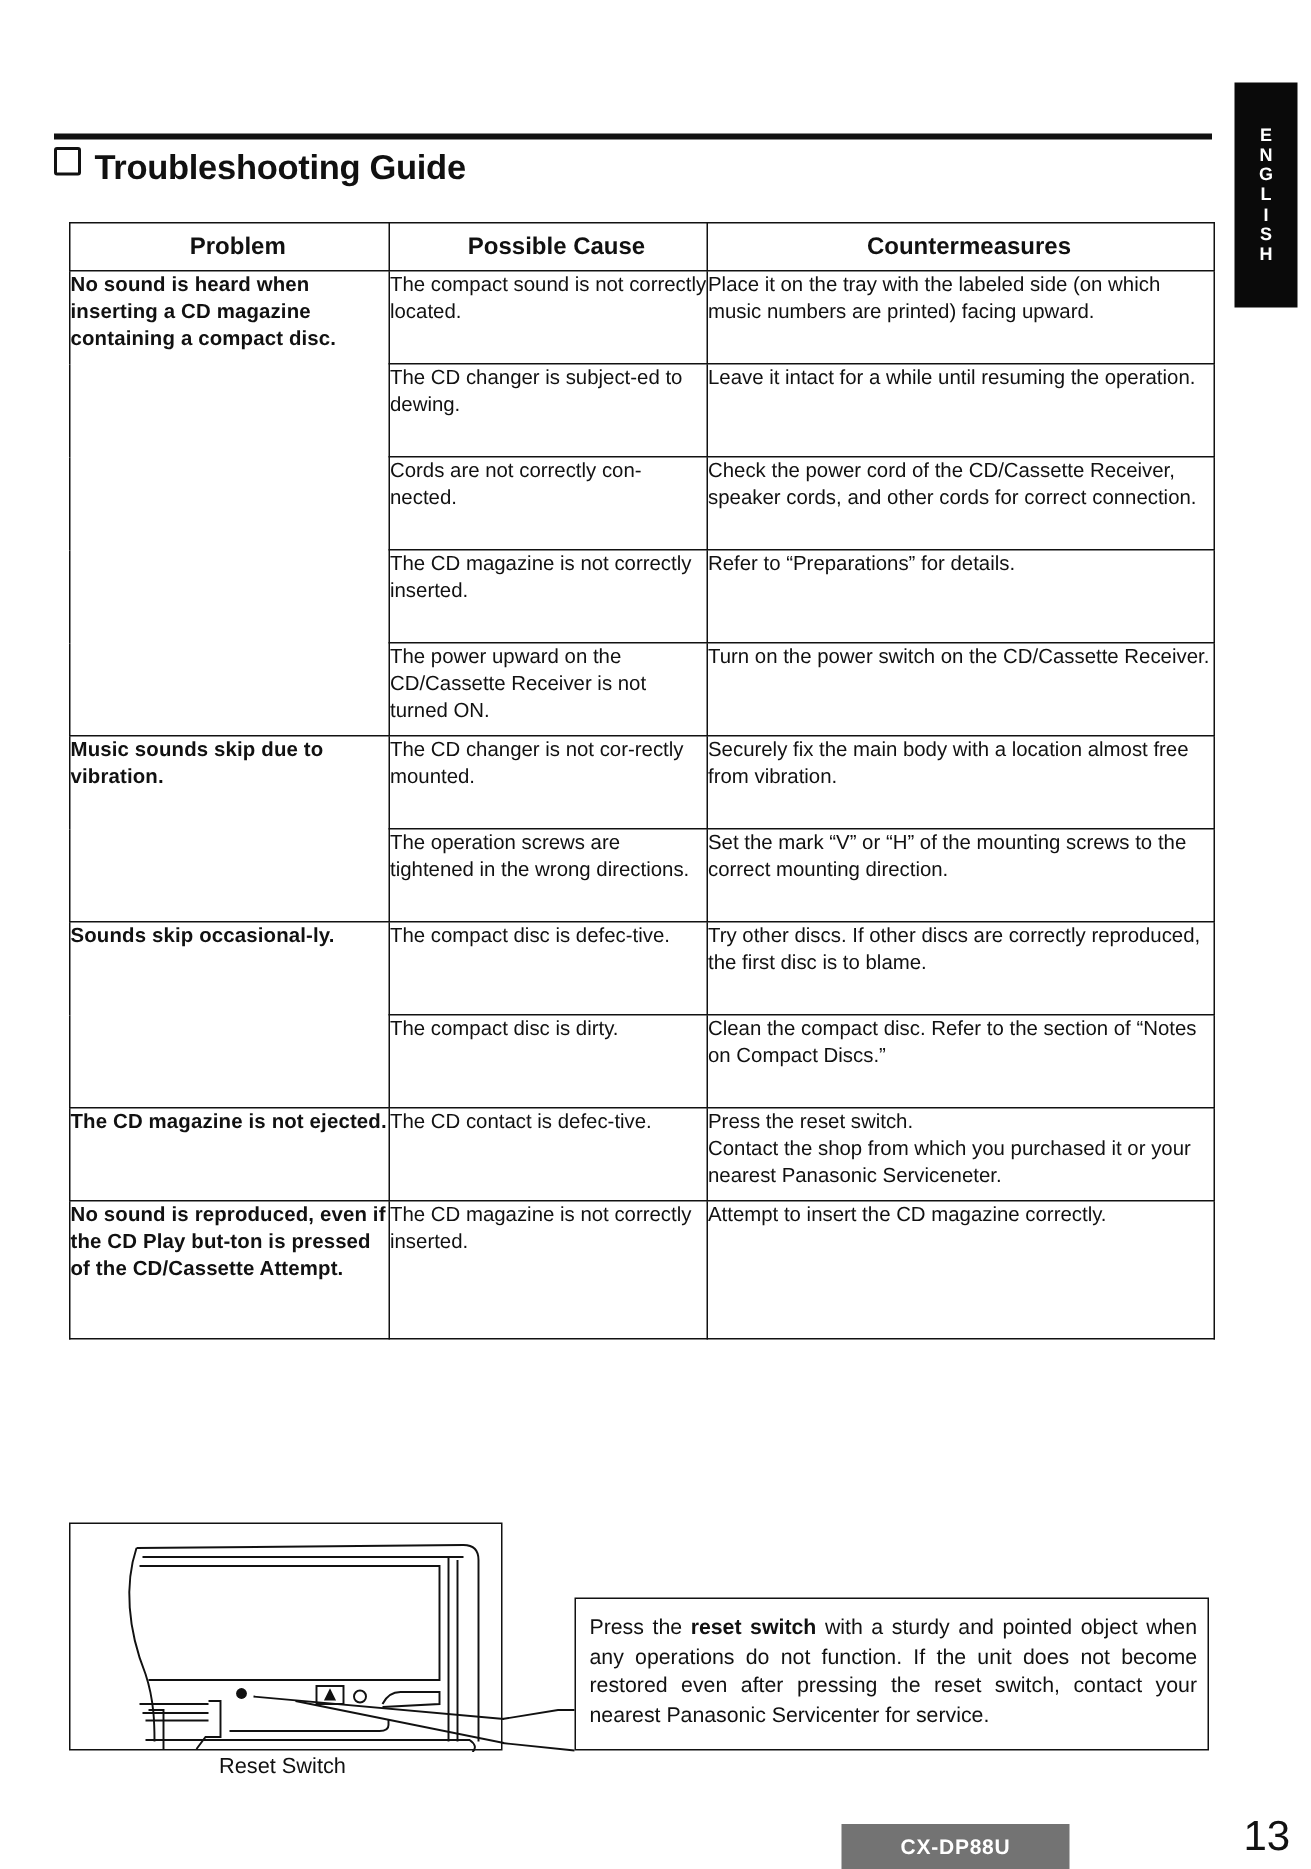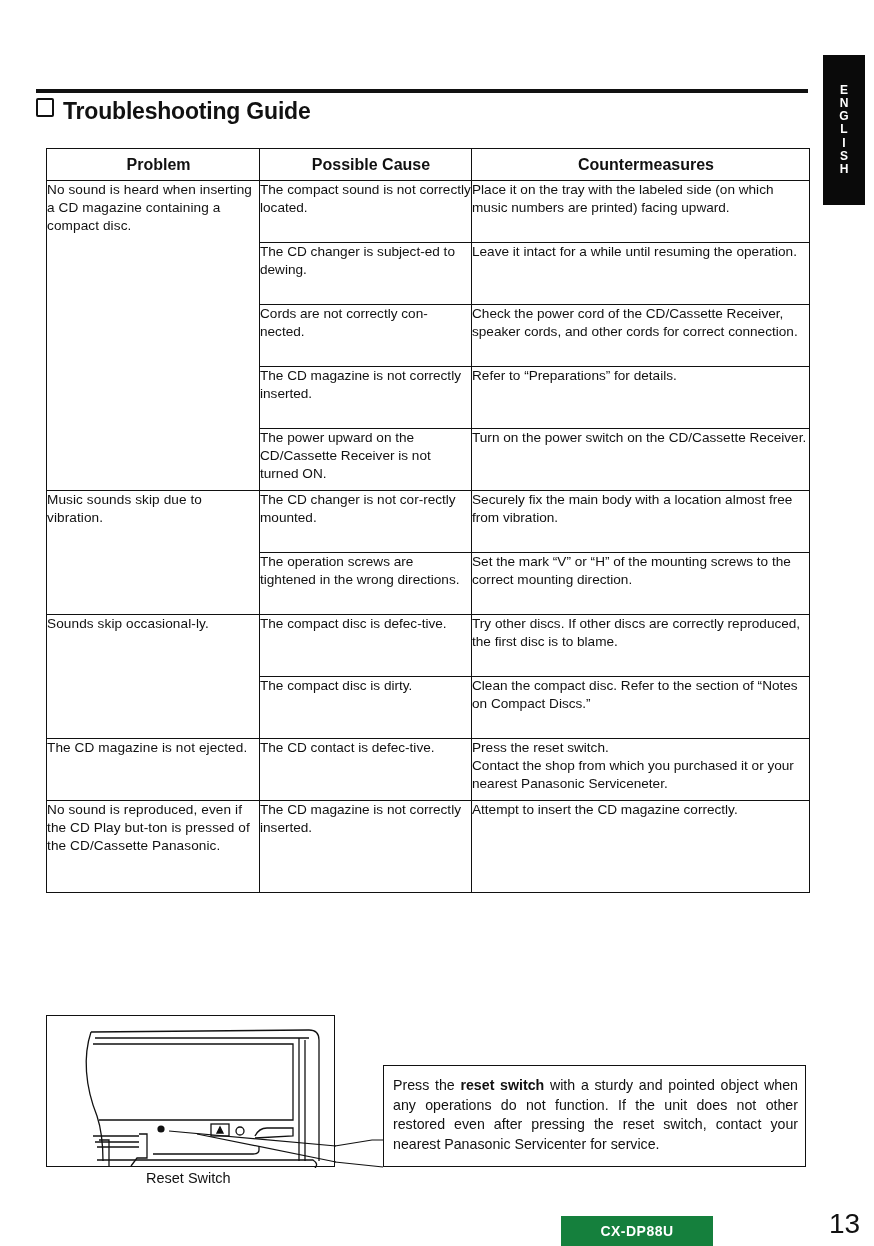--- a/index.html
+++ b/index.html
@@ -28,41 +28,41 @@
   table.guide col.c1 { width: 213px; }
   table.guide col.c2 { width: 212px; }
   table.guide col.c3 { width: 338px; }
   table.guide th, table.guide td {
     border: 1.5px solid #111; vertical-align: top; padding: 0;
   }
   table.guide th {
     height: 31px; font-size: 16px; font-weight: bold; text-align: center; vertical-align: middle; padding-left: 11px;
   }
   table.guide td { font-size: 13.6px; line-height: 18px; }
-  td.problem { font-weight: normal; padding: 6px 8px 0 10px; letter-spacing: 0.1px; }
+  td.problem { font-weight: bold; padding: 6px 8px 0 10px; letter-spacing: 0.1px; }
   td.cause, td.measure { height: 61px; padding: 6px 6px 0 10px; }
   tr.tall td.cause, tr.tall td.measure { height: 91px; }
   td.measure { padding-left: 10px; }
 
   .illus {
     position: absolute; left: 46px; top: 1015px; width: 289px; height: 152px;
     border: 1.5px solid #111; box-sizing: border-box; overflow: visible;
   }
   .illus svg { position: absolute; left: 0; top: 0; }
   .caption { position: absolute; left: 146px; top: 1170px; font-size: 14.5px; }
   .callout {
     position: absolute; left: 383px; top: 1065px; width: 423px; height: 102px;
     border: 1.5px solid #111; box-sizing: border-box; padding: 10px 7px 0 9px;
     font-size: 14.2px; line-height: 19.5px; text-align: justify;
   }
   .callout b { font-weight: bold; }
   .leader { position: absolute; left: 0; top: 0; pointer-events: none; }
 
   .model-badge {
-    position: absolute; left: 561px; top: 1216px; width: 152px; height: 30px; background: #15803d; color: #fff;
+    position: absolute; left: 561px; top: 1216px; width: 152px; height: 30px; background: #737373; color: #fff;
     font-size: 14px; font-weight: bold; display: flex; align-items: center; justify-content: center; letter-spacing: 0.5px;
   }
   .page-num { position: absolute; left: 829px; top: 1208px; font-size: 28px; }
 </style>
 </head>
 <body>
 
 <div class="top-rule"></div>
 
 <div class="title">
@@ -140,21 +140,21 @@
     <tr>
       <td class="problem">The CD magazine is not ejected.</td>
       <td class="cause">The CD contact is defec-tive.</td>
       <td class="measure">
         <div>Press the reset switch.</div>
         <div>Contact the shop from which you purchased it or your nearest Panasonic Serviceneter.</div>
       </td>
     </tr>
 
     <tr class="tall">
-      <td class="problem">No sound is reproduced, even if the CD Play but-ton is pressed of the CD/Cassette Panasonic.</td>
+      <td class="problem">No sound is reproduced, even if the CD Play but-ton is pressed of the CD/Cassette Attempt.</td>
       <td class="cause">The CD magazine is not correctly inserted.</td>
       <td class="measure">Attempt to insert the CD magazine correctly.</td>
     </tr>
   </tbody>
 </table>
 
 <div class="illus">
   <svg width="289" height="152" viewBox="0 0 289 152">
     <g fill="none" stroke="#111" stroke-width="1.3">
 
@@ -188,16 +188,16 @@
 
 <svg class="leader" width="874" height="1246">
   <g stroke="#111" stroke-width="1.2" fill="none">
     <path d="M 335 1146 L 372 1140 L 383 1140"></path>
     <path d="M 335 1162 L 383 1167"></path>
   </g>
 </svg>
 
 <div class="caption">Reset Switch</div>
 
-<div class="callout"><span>Press the </span><b>reset switch</b><span> with a sturdy and pointed object when any operations do not function. If the unit does not other restored even after pressing the reset switch, contact your nearest Panasonic Servicenter for service.</span></div>
+<div class="callout"><span>Press the </span><b>reset switch</b><span> with a sturdy and pointed object when any operations do not function. If the unit does not become restored even after pressing the reset switch, contact your nearest Panasonic Servicenter for service.</span></div>
 
 <div class="model-badge">CX-DP88U</div>
 <div class="page-num">13</div>
 
 </body></html>

